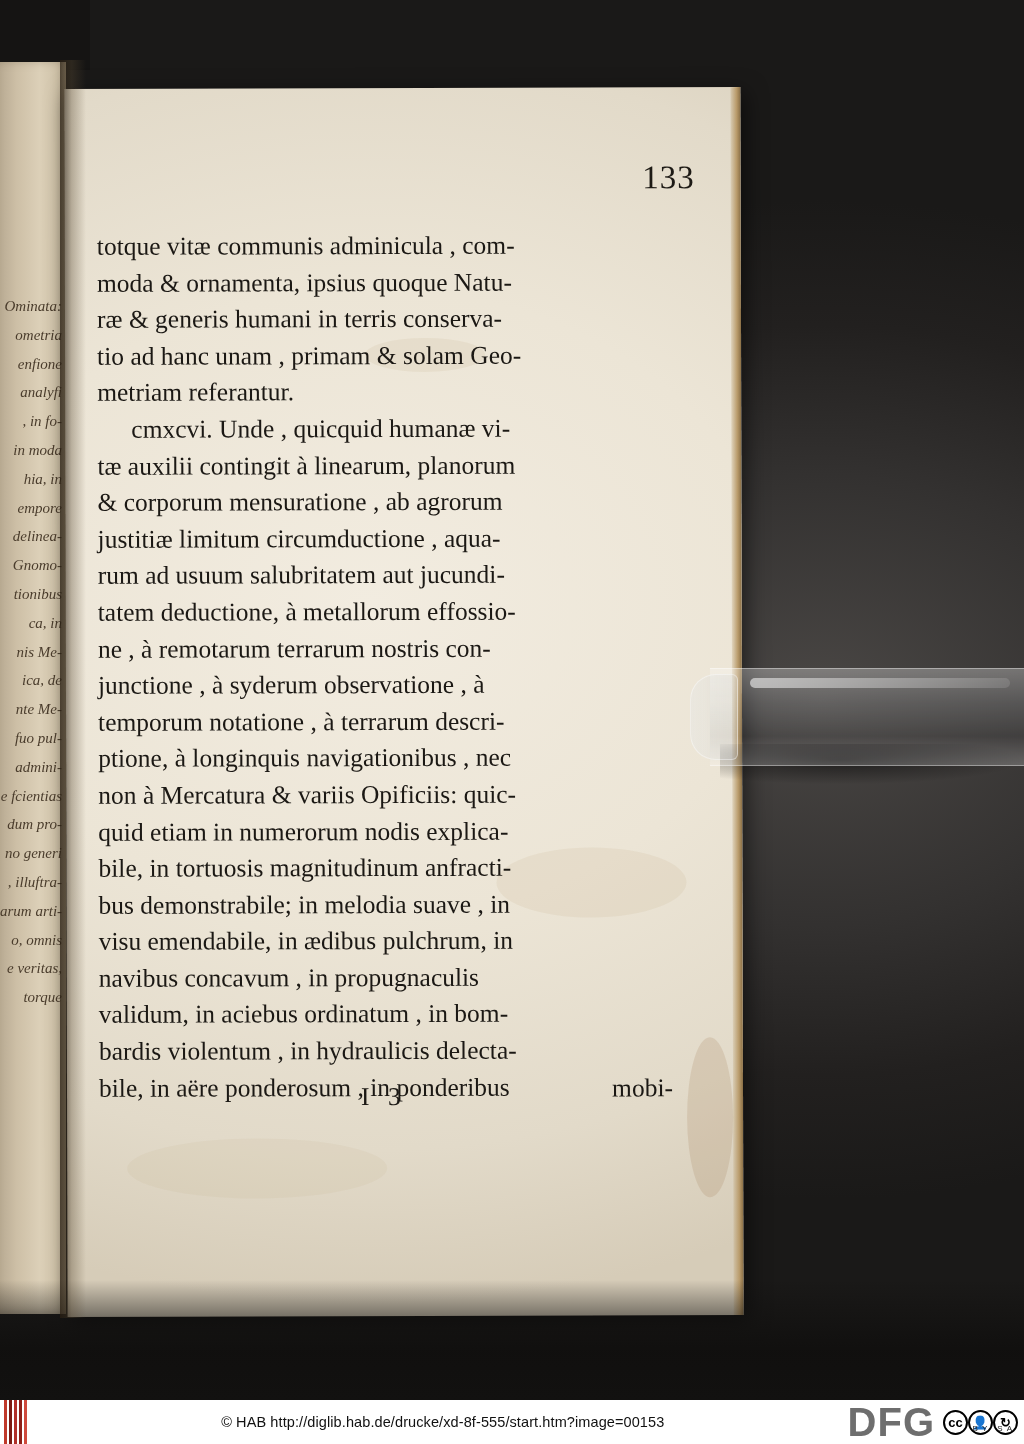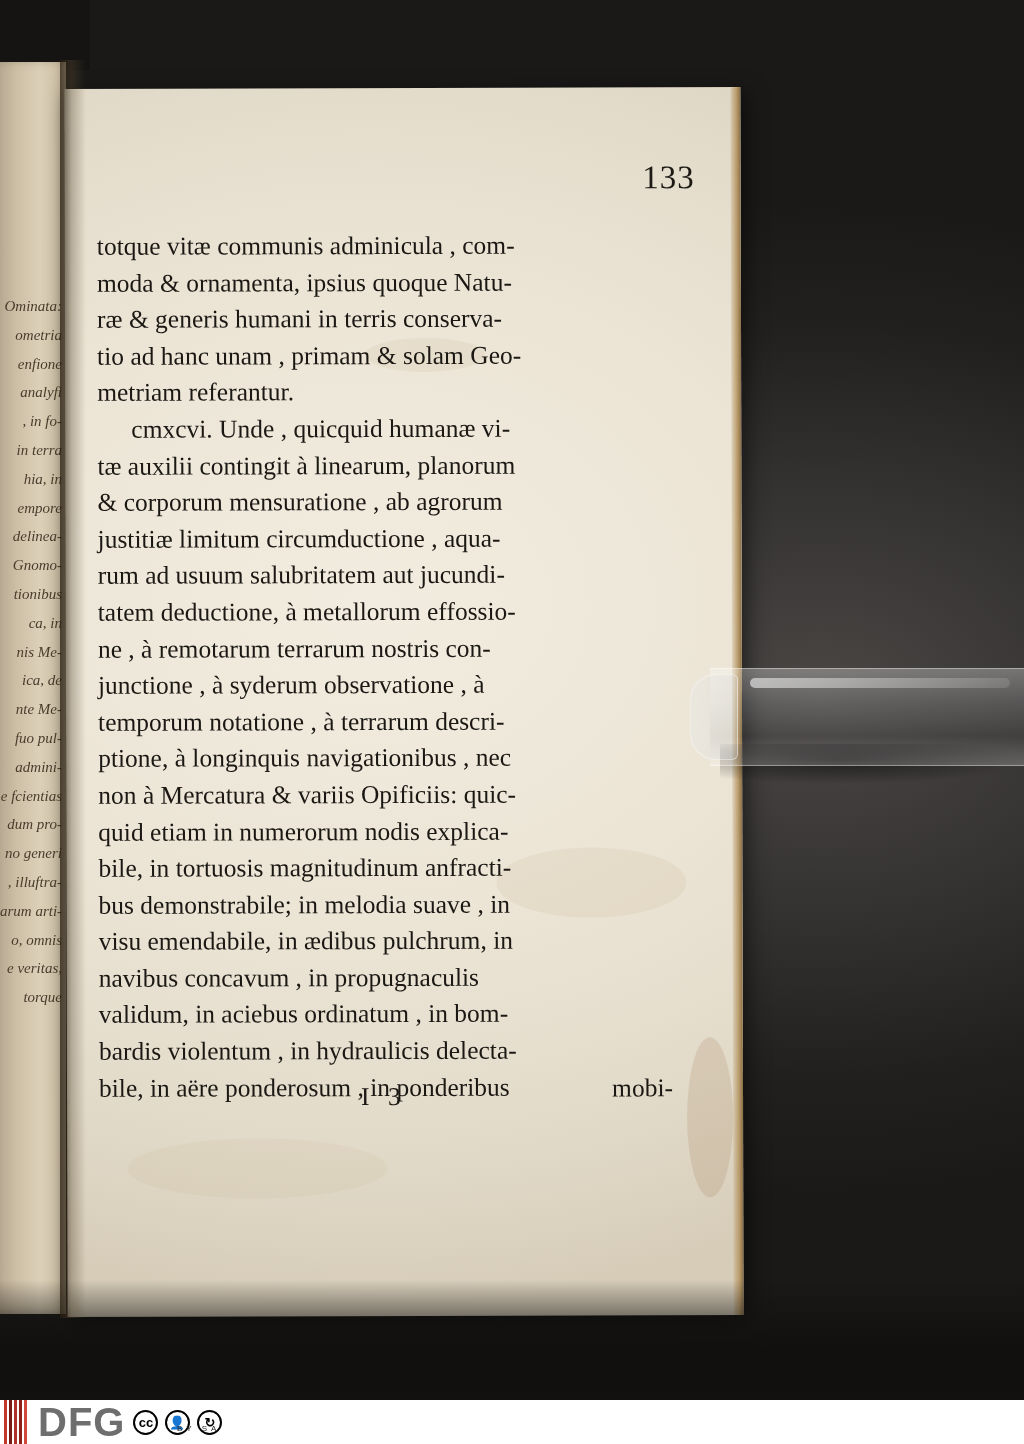--- a/index.html
+++ b/index.html
@@ -231,21 +231,21 @@
     font-family: "Liberation Sans", sans-serif;
     font-weight: bold;
     font-size: 40px;
     color: #6e6e6e;
     letter-spacing: 1px;
     padding-right: 8px;
   }
   #cc-badge {
     display: flex;
     align-items: center;
-    gap: 7px;
+    gap: 0;
     padding-right: 6px;
   }
   .cc-circle {
     width: 21px; height: 21px;
     border-radius: 50%;
     border: 2px solid #000;
     background: #fff;
     color: #000;
     font-family: "Liberation Sans", sans-serif;
     font-size: 13px;
@@ -274,21 +274,21 @@
 
   <div id="bg-topleft"></div>
 
   <div id="left-page-sliver">
     <div id="left-page-text">
         <div>Ominata:</div>
         <div>ometria</div>
         <div>enfione</div>
         <div>analyfi</div>
         <div>, in fo-</div>
-        <div>in terra</div>
+        <div>in moda</div>
         <div>hia, in</div>
         <div>empore</div>
         <div>delinea-</div>
         <div>Gnomo-</div>
         <div>tionibus</div>
         <div>ca, in</div>
         <div>nis Me-</div>
         <div>ica, de</div>
         <div>nte Me-</div>
         <div>fuo pul-</div>
@@ -364,20 +364,21 @@
 </div>
 
 <div id="footer">
   <div id="color-bars">
     <i></i>
       <i></i>
       <i></i>
       <i></i>
       <i></i>
   </div>
+  <div id="footer-credit">© HAB http://diglib.hab.de/drucke/xd-8f-555/start.htm?image=00153</div>
   <div id="dfg-logo">DFG</div>
   <div id="cc-wrap">
     <div id="cc-badge">
       <span class="cc-circle">cc</span>
       <span class="cc-circle">👤</span>
       <span class="cc-circle">↻</span>
     </div>
     <span id="cc-sub">BY   SA</span>
   </div>
 </div>

